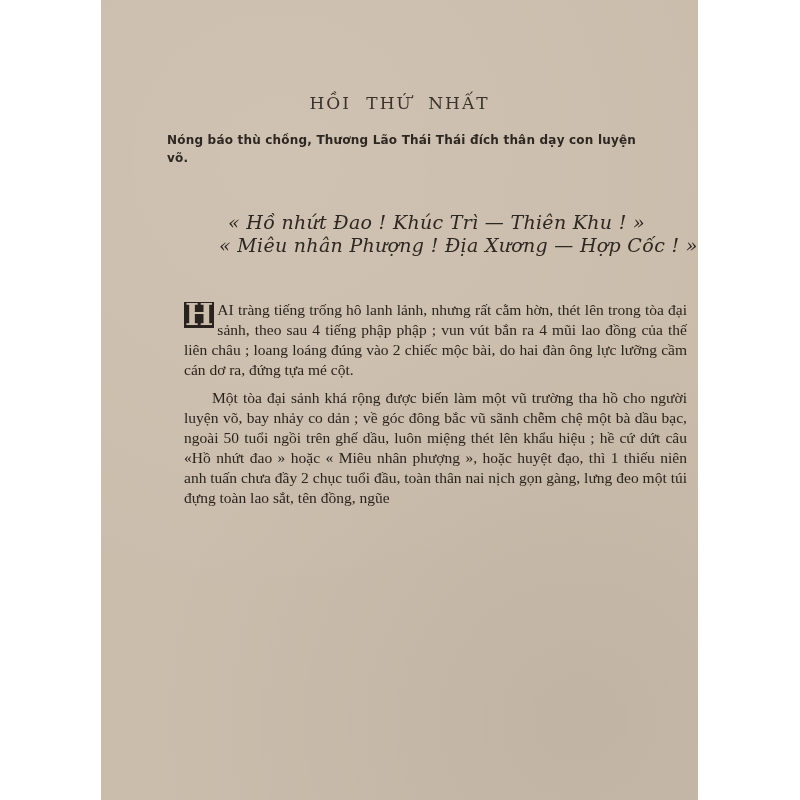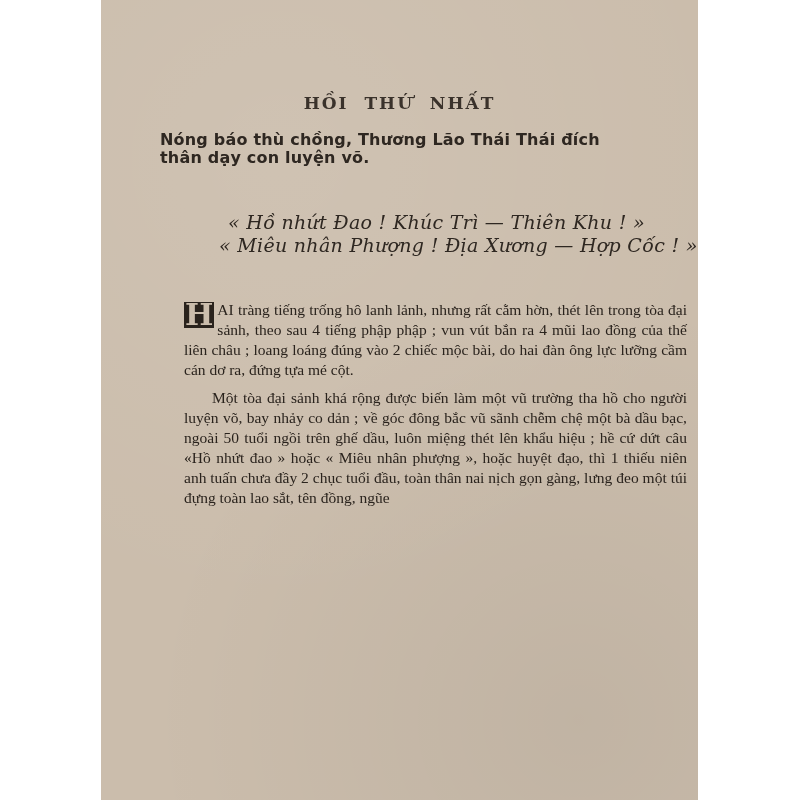--- a/index.html
+++ b/index.html
@@ -11,25 +11,25 @@
     background: #cbbdac;
     background-image:
       radial-gradient(circle at 30% 20%, rgba(255,255,255,0.08), rgba(0,0,0,0) 60%),
       radial-gradient(circle at 80% 90%, rgba(0,0,0,0.05), rgba(0,0,0,0) 50%);
     color: #2b2520;
   }
   .title {
     position: absolute; top: 93px; left: 0; width: 100%;
     text-align: center;
     font-family: "DejaVu Serif", serif; font-size: 17px; letter-spacing: 2px;
-    word-spacing: 8px; color: #3a322b; font-weight: bold;
+    word-spacing: 8px; color: #3a322b;
   }
   .summary {
-    position: absolute; left: 37px; width: 500px;
-    font-family: "DejaVu Sans", sans-serif; font-weight: bold; font-size: 16px;
+    position: absolute; left: 44px; width: 500px;
+    font-family: "DejaVu Sans", sans-serif; font-weight: bold; font-size: 12px;
     line-height: 18px; color: #2e2721; letter-spacing: 0.2px;
   }
   .summary .indent { padding-left: 22px; }
   .s1 { top: 131px; }
   .s2 { top: 167px; }
   .verse {
     position: absolute; font-family: "DejaVu Serif", serif; font-style: italic;
     font-size: 19px; color: #2e2721; letter-spacing: 0.3px;
   }
   .v1 { top: 211px; left: 127px; }

